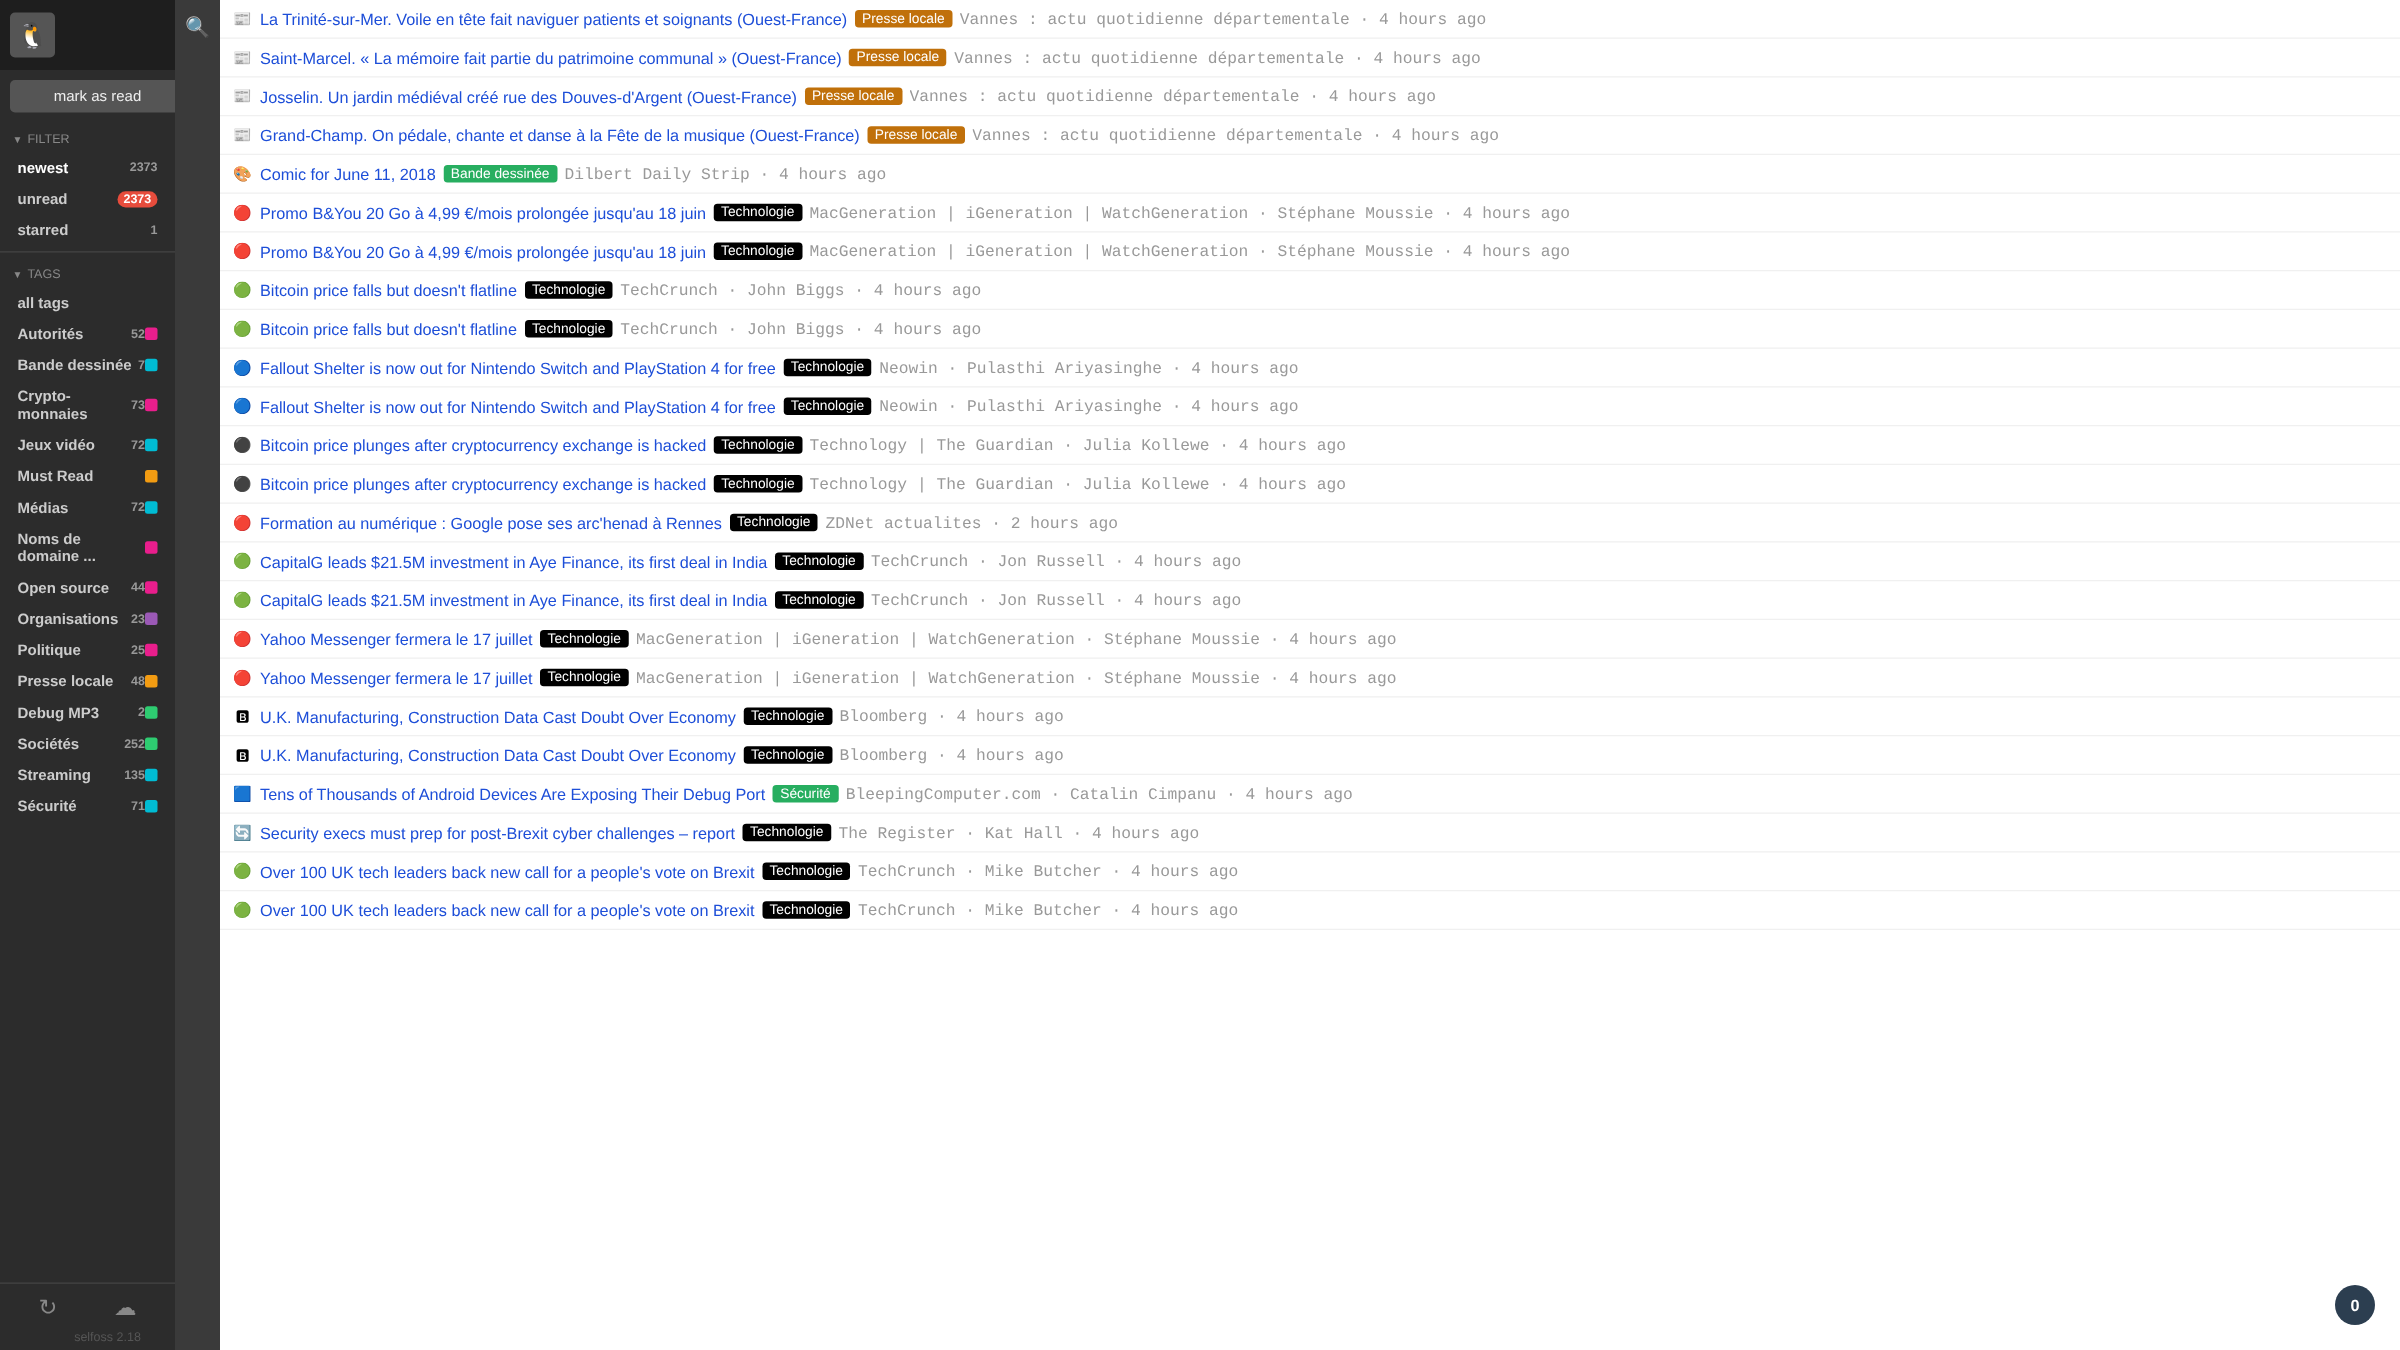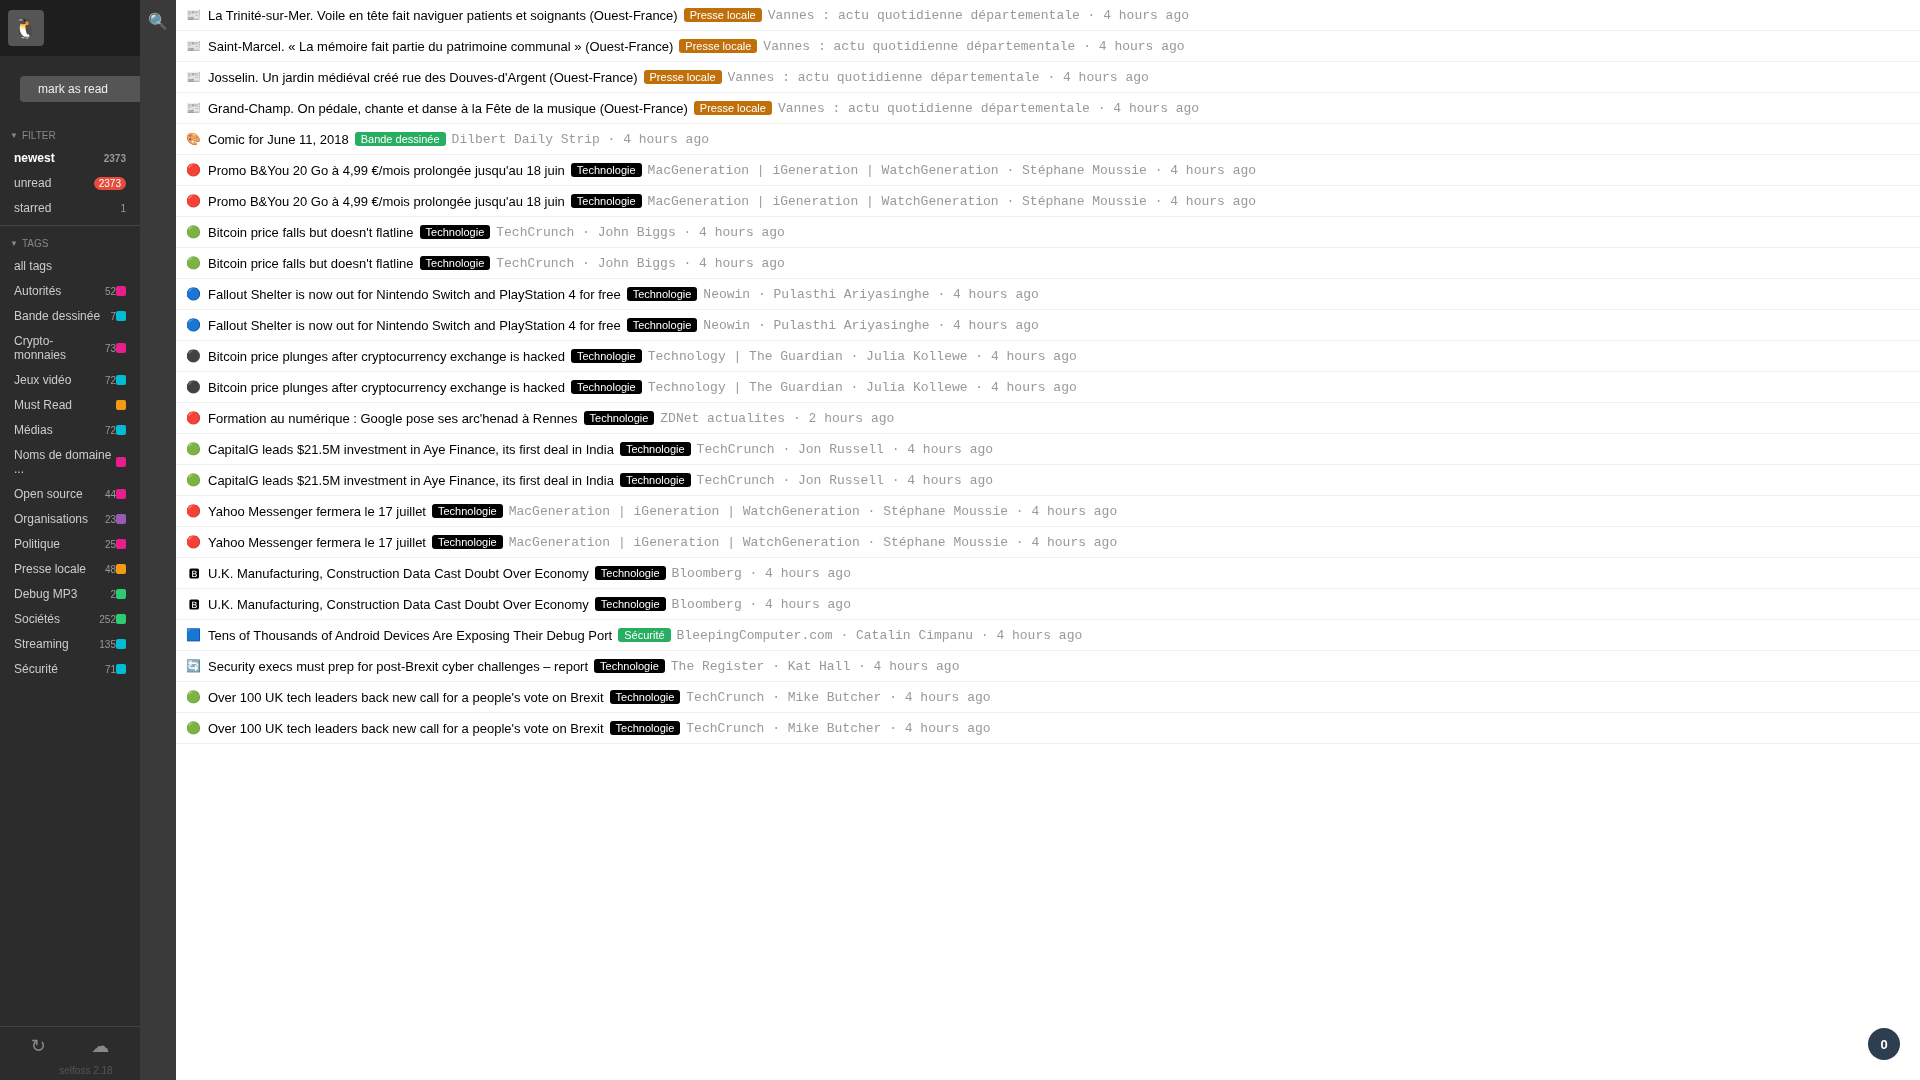--- a/index.html
+++ b/index.html
@@ -32,22 +32,22 @@
     }
     #mark-as-read-btn {
       background: #555;
       color: #eee;
       border: none;
       border-radius: 4px;
       padding: 6px 18px;
       cursor: pointer;
       font-size: 12px;
       width: 100%;
-      margin: 20px;
-      text-align: left;
+      margin: 8px;
+      text-align: center;
     }
 
     .sidebar-section-label {
       font-size: 10px;
       color: #888;
       text-transform: uppercase;
       padding: 8px 10px 4px;
       display: flex;
       align-items: center;
       gap: 4px;
@@ -57,20 +57,21 @@
     .sidebar-item {
       display: flex;
       align-items: center;
       justify-content: space-between;
       padding: 5px 10px;
       cursor: pointer;
       color: #ccc;
       font-size: 12px;
       border-radius: 3px;
       margin: 1px 4px;
+      font-weight: bold;
     }
     .sidebar-item.active { color: #fff; font-weight: bold; }
     .sidebar-item .item-label { flex: 1; }
     .sidebar-item .count { font-size: 10px; color: #999; }
     .sidebar-item .badge {
       font-size: 10px;
       background: #e74c3c;
       color: #fff;
       border-radius: 8px;
       padding: 1px 5px;
@@ -132,21 +133,21 @@
       cursor: pointer;
     }
 
     .article-favicon {
       width: 16px; height: 16px; flex-shrink: 0;
       display: flex; align-items: center; justify-content: center;
       font-size: 12px;
     }
     .article-title {
       font-size: 13px;
-      color: #000000;
+      color: #1d4ed8;
       flex-shrink: 0;
     }
     .article-tag {
       display: inline-block;
       border-radius: 3px;
       padding: 1px 6px;
       font-size: 11px;
       color: #fff;
       flex-shrink: 0;
       white-space: nowrap;

